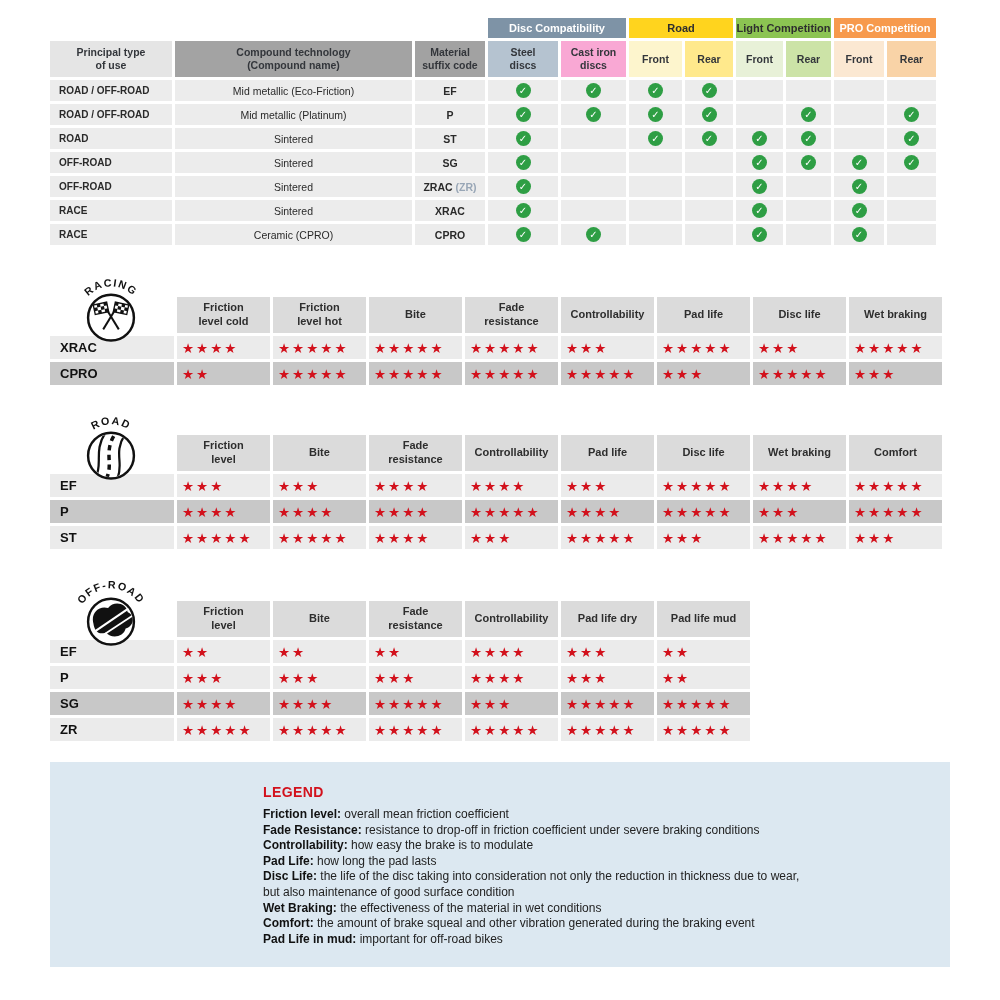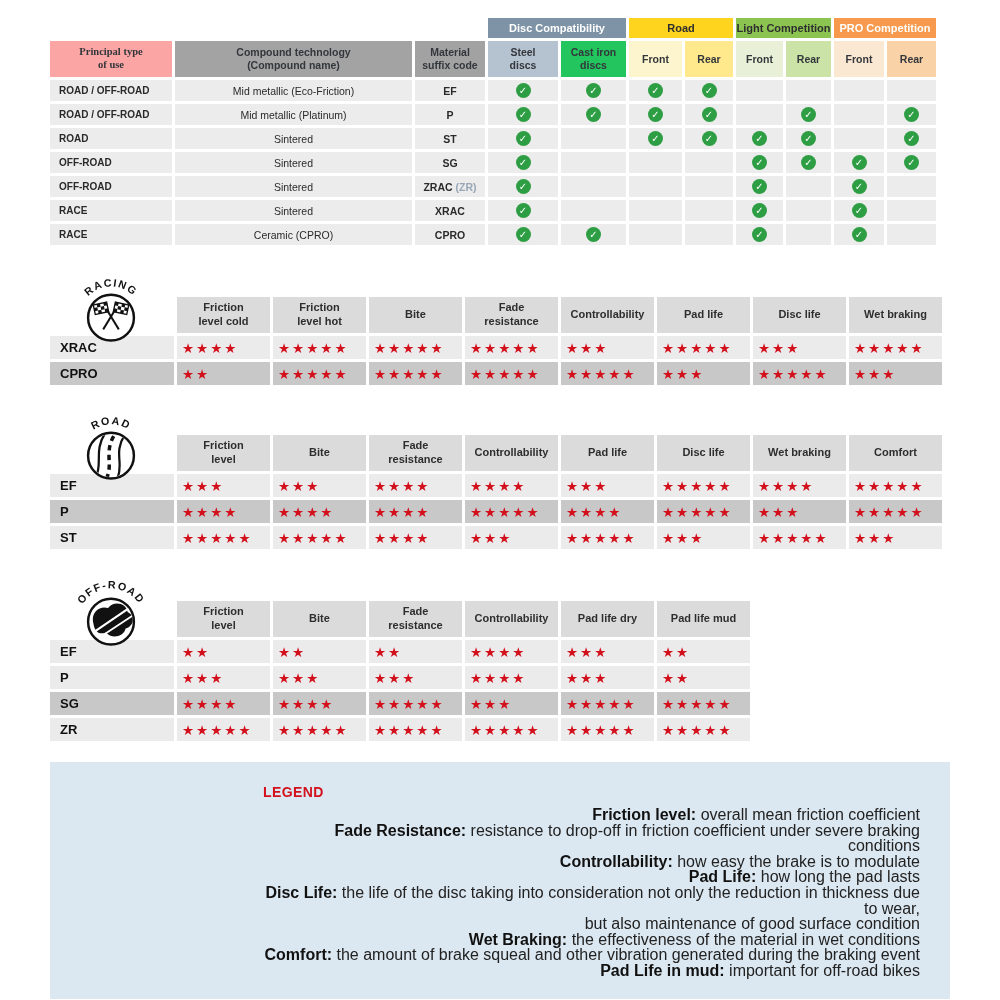--- a/index.html
+++ b/index.html
@@ -46,21 +46,21 @@
   .rating-table tr.light td { background:#ebebeb; }
   .rating-table tr.dark  td { background:#c8c8c8; }
   .rating-table td.rowlabel { font-size:13px; font-weight:bold; color:#111; padding-left:10px; }
   .stars { color:#d2111c; font-size:13.5px; letter-spacing:2px; padding-left:5px; white-space:nowrap; }
 
   
   .legend-box { margin:18px 0 0 50px; width:900px; box-sizing:border-box;
                 background:#dce8f1; padding:22px 30px 20px 213px; }
   .legend-title { color:#d2111c; font-weight:bold; font-size:14px;
                   letter-spacing:0.4px; margin-bottom:7px; }
-  .lentry { font-size:16px; color:#222; line-height:15.6px;text-align:right; }
+  .lentry { font-size:12px; color:#222; line-height:15.6px; }
   .lentry b { color:#111; }
 </style>
 </head>
 <body>
 
 <div class="page">
 
   <table class="compat">
       <colgroup>
         <col style="width: 122px;">
@@ -77,29 +77,29 @@
       </colgroup>
       <tbody>
         <tr>
           <th class="corner" colspan="3"></th>
           <th class="gh" colspan="2" style="background: rgb(126, 147, 166); color: rgb(255, 255, 255); text-align: center;">Disc Compatibility</th>
           <th class="gh" colspan="2" style="background: rgb(255, 212, 30); color: rgb(46, 46, 46);">Road</th>
           <th class="gh" colspan="2" style="background: rgb(140, 196, 82); color: rgb(46, 46, 46);">Light Competition</th>
           <th class="gh" colspan="2" style="background: rgb(247, 154, 77); color: rgb(255, 255, 255);">PRO Competition</th>
         </tr>
         <tr>
-          <th class="ch" style="background: #fca5a5; font-family: Liberation Serif, serif;">Principal type
+          <th class="ch" style="background: #e5e5e5;">Principal type
 of use</th>
           <th class="ch" style="background: #a3a3a3;">Compound technology
 (Compound name)</th>
           <th class="ch" style="background: rgb(162, 162, 162);">Material
 suffix code</th>
           <th class="ch" style="background: rgb(181, 195, 208);">Steel
 discs</th>
-          <th class="ch" style="background: #22c55e; margin-top: 10px;">Cast iron
+          <th class="ch" style="background: #f9a8d4; margin-top: 10px;">Cast iron
 discs</th>
           <th class="ch" style="background: rgb(253, 245, 205);">Front</th>
           <th class="ch" style="background: rgb(255, 233, 140);">Rear</th>
           <th class="ch" style="background: rgb(232, 241, 216);">Front</th>
           <th class="ch" style="background: rgb(204, 227, 167);">Rear</th>
           <th class="ch" style="background: rgb(251, 232, 210);">Front</th>
           <th class="ch" style="background: rgb(249, 211, 167);">Rear</th>
         </tr>
         <tr>
           <td class="use">ROAD / OFF-ROAD</td>

